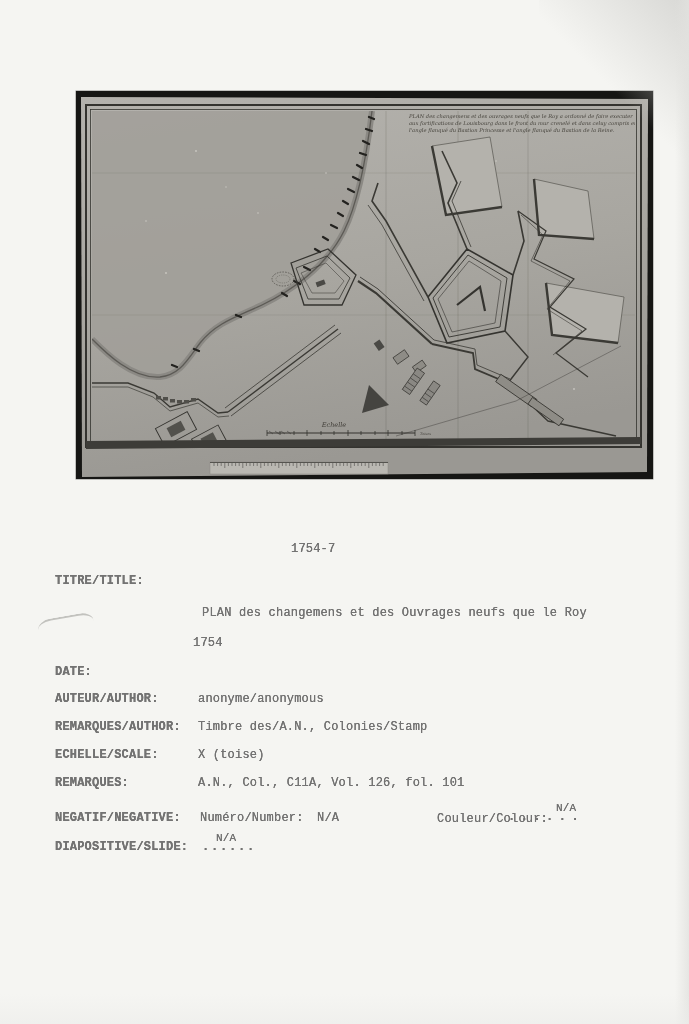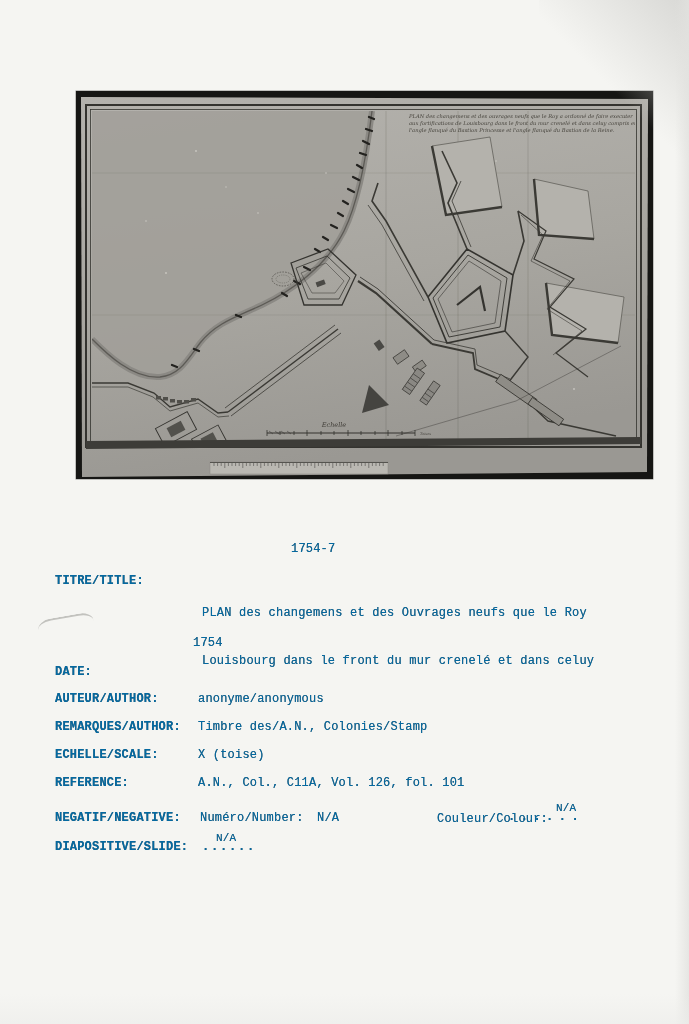--- a/index.html
+++ b/index.html
@@ -3,21 +3,21 @@
 <meta charset="utf-8">
 <style>
   html,body{margin:0;padding:0;background:#c9c9c6;}
   .page{
     position:relative;
     width:689px;height:1024px;
     margin:0 auto;
     background:#f5f5f2;
     overflow:hidden;
     font-family:"Liberation Mono", monospace;
-    color:#0369a1;
+    color:#737373;
   }
   .corner-shade{
     position:absolute;top:0;right:0;width:150px;height:170px;
     background:linear-gradient(225deg,#d8d8d5 0%, rgba(216,216,213,0) 52%);
     pointer-events:none;
   }
   .edge-shade{
     position:absolute;top:0;right:0;width:14px;height:1024px;
     background:linear-gradient(90deg, rgba(220,220,217,0), #e2e2df);
     opacity:.8;pointer-events:none;
@@ -220,36 +220,35 @@
   </div>
 
   <div class="smudge"></div>
 
   <div>
     <div class="typed heading">1754-7</div>
 
     <div class="typed lab" style="top:573px">TITRE/TITLE:</div>
     <div class="typed val" style="top:573px;left:202px">
       <div class="title-line">PLAN des changemens et des Ouvrages neufs que le Roy</div>
-      <div class="title-line">Louisbourg dans le front du mur crenelé et dans celuy</div>
     </div>
 
     <div class="typed lab" style="top:664px">DATE:</div>
     <div class="typed val" style="top:635px;left:193px">1754</div>
 
     <div class="typed lab" style="top:691px">AUTEUR/AUTHOR:</div>
     <div class="typed val" style="top:691px">anonyme/anonymous</div>
 
     <div class="typed lab" style="top:719px">REMARQUES/AUTHOR:</div>
     <div class="typed val" style="top:719px">Timbre des/A.N., Colonies/Stamp</div>
 
     <div class="typed lab" style="top:747px">ECHELLE/SCALE:</div>
     <div class="typed val" style="top:747px">X (toise)</div>
 
-    <div class="typed lab" style="top:775px">REFERENCE:</div>
+    <div class="typed lab" style="top:775px">REMARQUES:</div>
     <div class="typed val" style="top:775px">A.N., Col., C11A, Vol. 126, fol. 101</div>
 
     <div class="typed lab" style="top:810px">NEGATIF/NEGATIVE:</div>
     <div class="typed" style="top:810px;left:200px">Numéro/Number:</div>
     <div class="typed" style="top:810px;left:317px">N/A</div>
     <div class="typed" style="top:811px;left:437px">Couleur/Colour:</div>
     <div class="typed sup" style="top:800px;left:556px">N/A</div>
     <div class="typed dots-wide" style="top:809px;left:508px">......</div>
 
     <div class="typed lab" style="top:839px">DIAPOSITIVE/SLIDE:</div>

